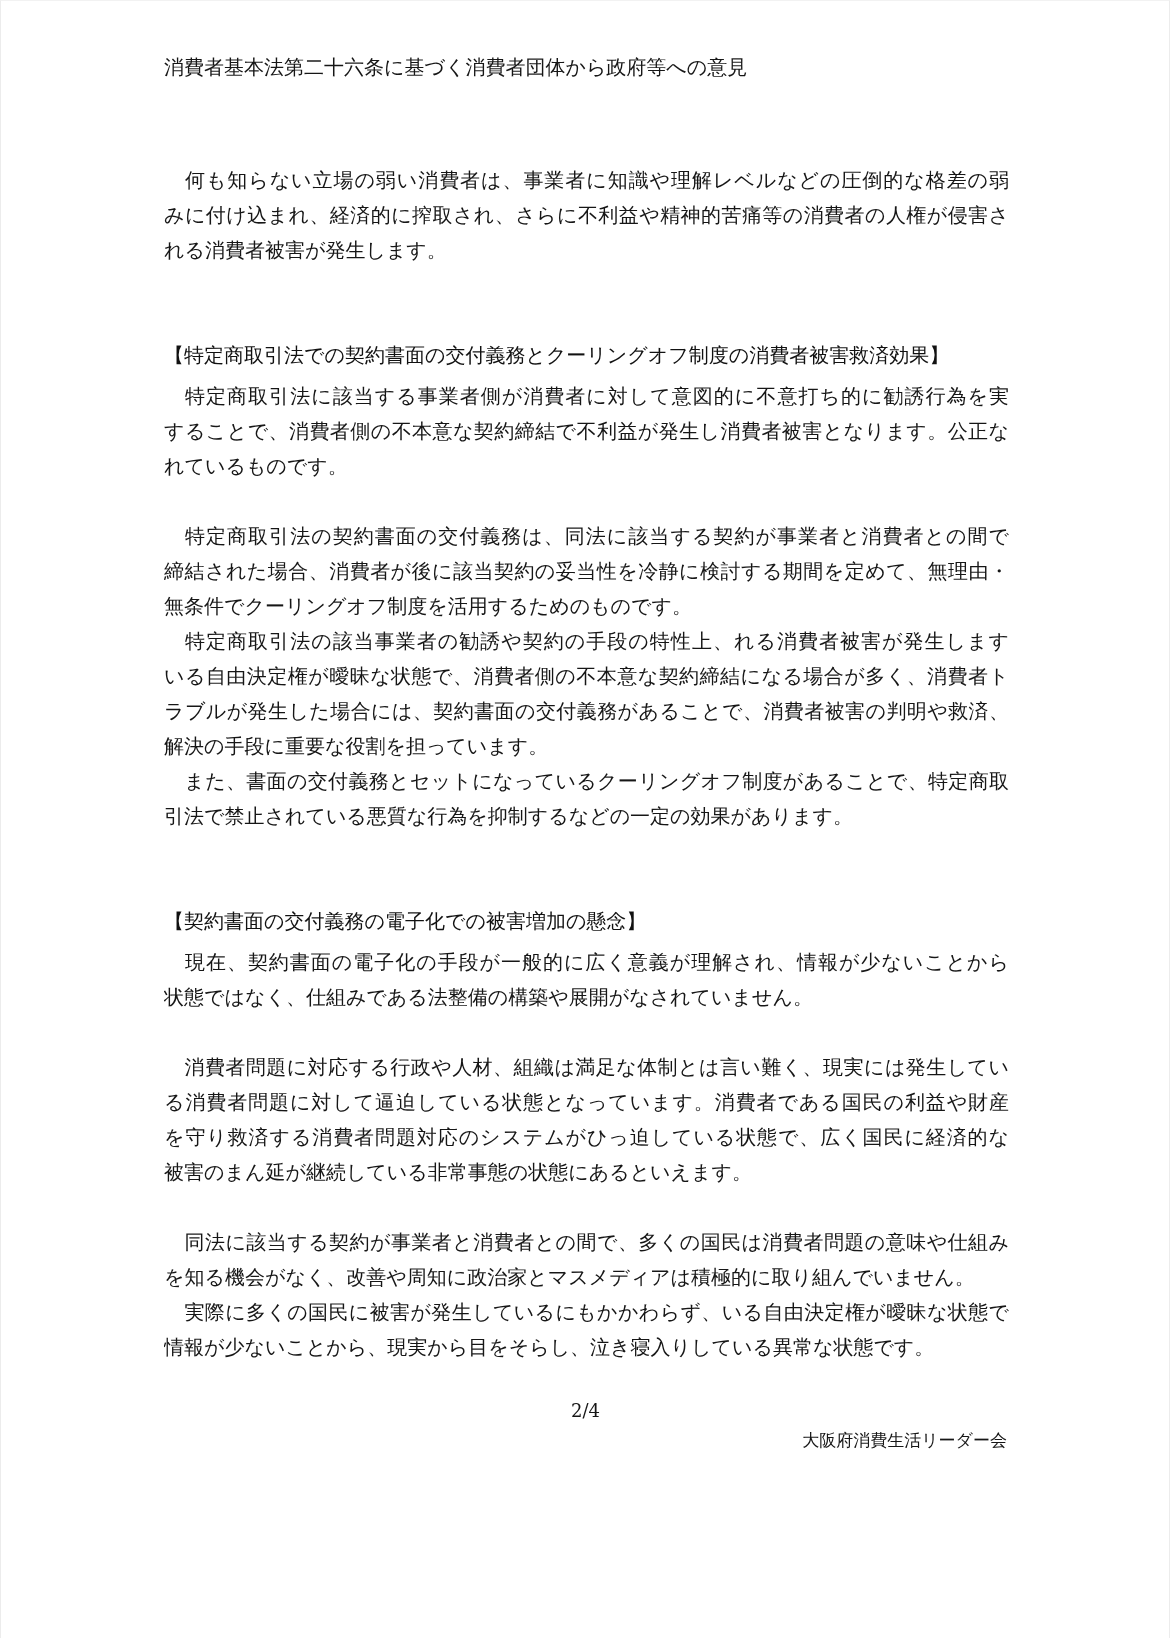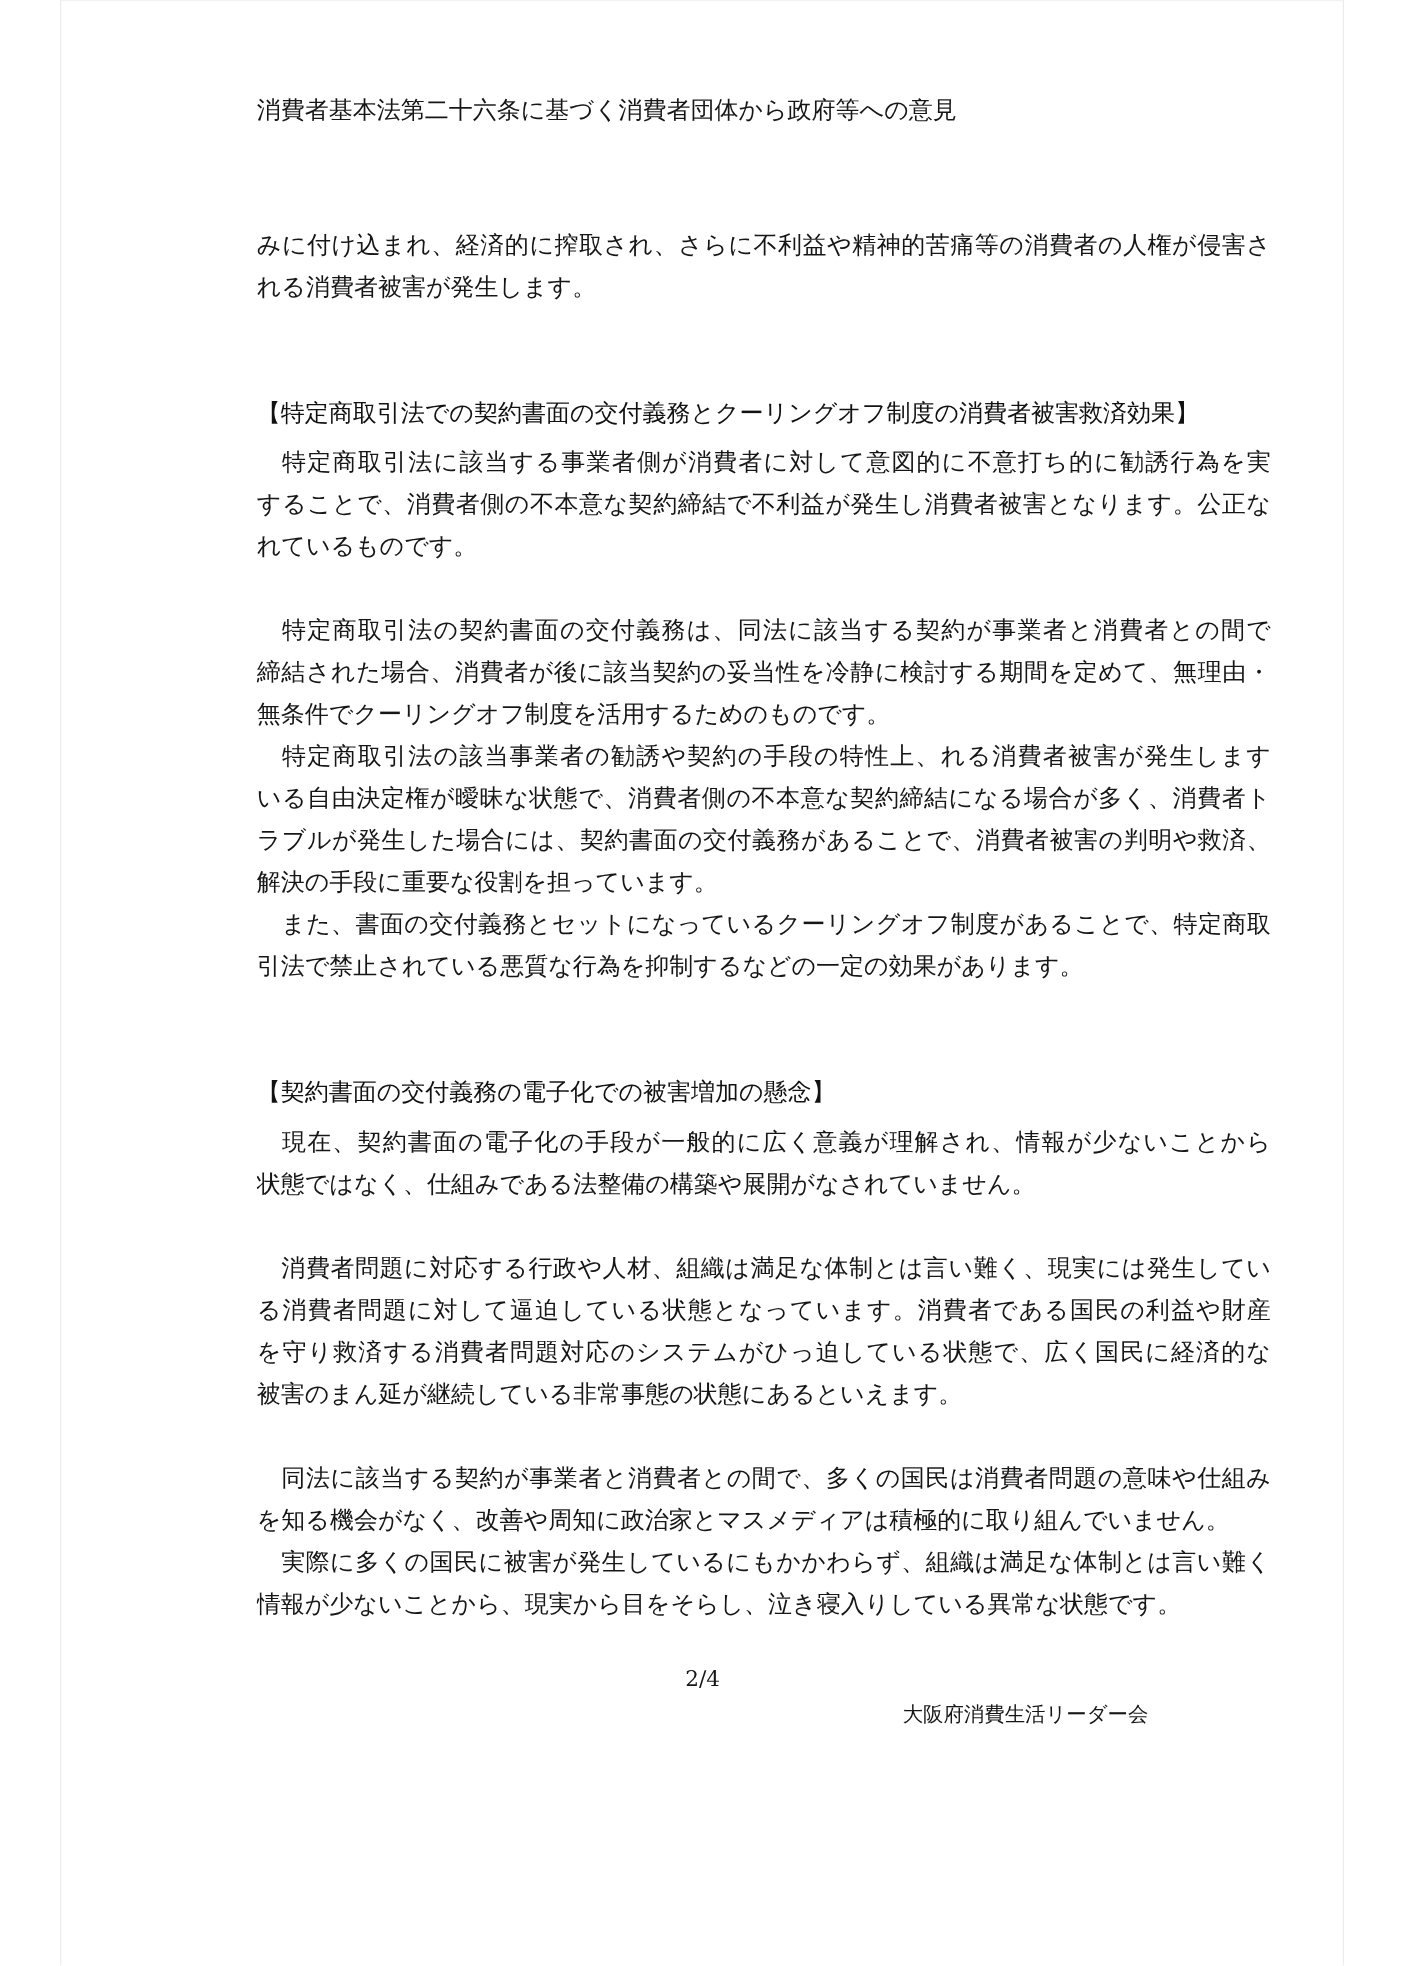--- a/index.html
+++ b/index.html
@@ -2,29 +2,29 @@
 <html lang="ja"><head>
 <meta charset="utf-8">
 <style>
   html, body {
     margin: 0;
     padding: 0;
     background: #ffffff;
   }
   .page {
     position: relative;
-    width: 1070px;
+    width: 1170px;
     height: 1638px;
     box-sizing: border-box;
     margin: 0 auto;
     background: #ffffff;
     border-left: 1px solid #ececec;
     border-right: 1px solid #ececec;
     border-top: 1px solid #f2f2f2;
-    padding: 72px 162px 0 163px;
+    padding: 48px 162px 0 163px;
     overflow: hidden;
     color: #161616;
     font-family: "DejaVu Serif", "Liberation Serif", serif;
   }
   .header-title {
     font-size: 20px;
     line-height: 36px;
     margin-bottom: 78px;
     text-align: left;
     white-space: nowrap;
@@ -72,20 +72,21 @@
   }
 </style>
 </head>
 <body>
 
 <div class="page">
   <div class="header-title">消費者基本法第二十六条に基づく消費者団体から政府等への意見</div>
 
   <div class="doc-body">
       <div class="paragraph">
+        <div class="line">　何も知らない立場の弱い消費者は、事業者に知識や理解レベルなどの圧倒的な格差の弱</div>
         <div class="line">みに付け込まれ、経済的に搾取され、さらに不利益や精神的苦痛等の消費者の人権が侵害さ</div>
         <div class="line last">れる消費者被害が発生します。</div>
       </div>
       <div class="blank-line"></div>
       <div class="blank-line"></div>
       <div class="heading">【特定商取引法での契約書面の交付義務とクーリングオフ制度の消費者被害救済効果】</div>
       <div class="paragraph">
         <div class="line">　特定商取引法に該当する事業者側が消費者に対して意図的に不意打ち的に勧誘行為を実</div>
         <div class="line">することで、消費者側の不本意な契約締結で不利益が発生し消費者被害となります。公正な</div>
         <div class="line last">れているものです。</div>
@@ -119,21 +120,21 @@
         <div class="line">る消費者問題に対して逼迫している状態となっています。消費者である国民の利益や財産</div>
         <div class="line">を守り救済する消費者問題対応のシステムがひっ迫している状態で、広く国民に経済的な</div>
         <div class="line last">被害のまん延が継続している非常事態の状態にあるといえます。</div>
       </div>
       <div class="blank-line"></div>
       <div class="paragraph">
         <div class="line">　同法に該当する契約が事業者と消費者との間で、多くの国民は消費者問題の意味や仕組み</div>
         <div class="line last">を知る機会がなく、改善や周知に政治家とマスメディアは積極的に取り組んでいません。</div>
       </div>
       <div class="paragraph">
-        <div class="line">　実際に多くの国民に被害が発生しているにもかかわらず、組織は満足な体制とは言い難く</div>
+        <div class="line">　実際に多くの国民に被害が発生しているにもかかわらず、いる自由決定権が曖昧な状態で</div>
         <div class="line last">情報が少ないことから、現実から目をそらし、泣き寝入りしている異常な状態です。</div>
       </div>
     </div>
 
   <div class="footer-page">2/4</div>
 
   <div class="footer-org">大阪府消費生活リーダー会</div>
 </div>
 
 </body></html>

